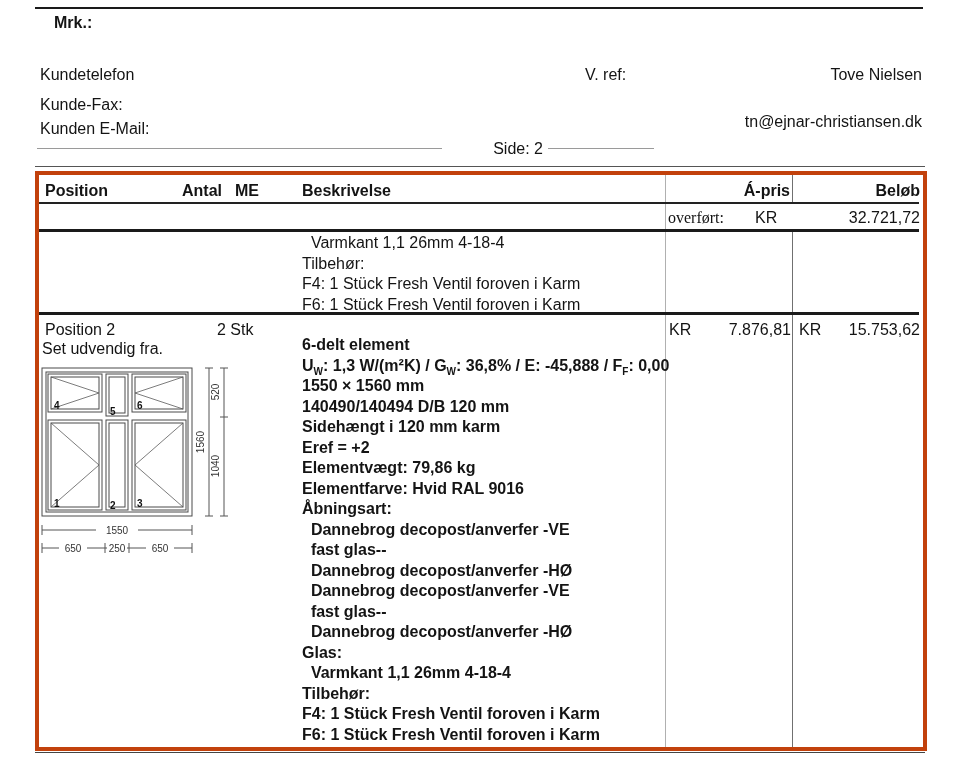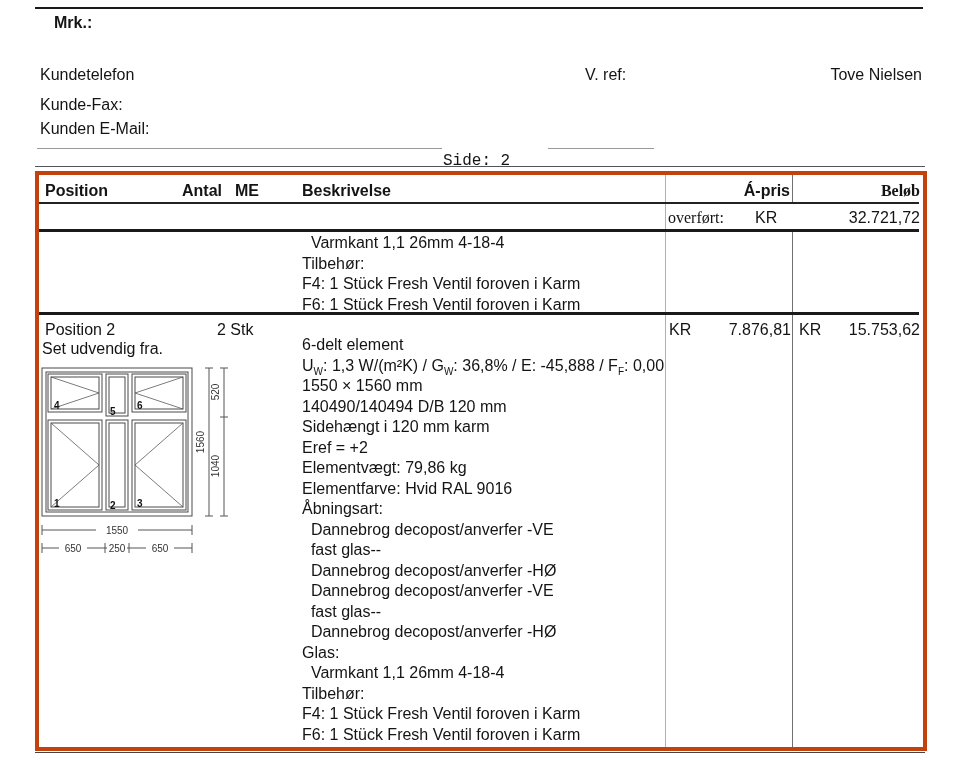--- a/index.html
+++ b/index.html
@@ -23,40 +23,41 @@
 <div class="page">
 
   <div class="abs rule" style="left:35px;top:7px;width:888px;height:2px;"></div>
 
   <div class="abs t" style="left:54px;top:13px;font-weight:bold;">Mrk.:</div>
   <div class="abs t" style="left:40px;top:65px;">Kundetelefon</div>
   <div class="abs t" style="left:585px;top:65px;">V. ref:</div>
   <div class="abs t right" style="left:700px;top:65px;width:222px;">Tove Nielsen</div>
   <div class="abs t" style="left:40px;top:95px;">Kunde-Fax:</div>
   <div class="abs t" style="left:40px;top:119px;">Kunden E-Mail:</div>
+  <div class="abs t right" style="left:600px;top:112px;width:322px;">tn@ejnar-christiansen.dk</div>
 
   <div class="abs grayrule" style="left:37px;top:148px;width:405px;height:1px;"></div>
-  <div class="abs t" style="left:443px;top:152px;width:100px;text-align:left;font-family:Liberation Mono, monospace;">Side: 2</div>
+  <div class="abs t" style="left:443px;top:139px;width:100px;text-align:right;">Side: 2</div>
   <div class="abs grayrule" style="left:548px;top:148px;width:106px;height:1px;"></div>
 
   <div class="abs" style="left:35px;top:166px;width:890px;height:1px;background:#555;"></div>
   <div class="abs" style="left:35px;top:752px;width:890px;height:1px;background:#444;"></div>
 
   <div class="table">
 
     <div class="vdiv" style="left:626px;top:0;height:572px;background:#b0b0b0;"></div>
     <div class="vdiv" style="left:753px;top:0;height:27px;background:#707070;"></div>
     <div class="vdiv" style="left:753px;top:54px;height:518px;background:#707070;"></div>
 
     <div class="abs t b" style="left:6px;top:6px;">Position</div>
     <div class="abs t b" style="left:143px;top:6px;">Antal</div>
     <div class="abs t b" style="left:196px;top:6px;">ME</div>
     <div class="abs t b" style="left:263px;top:6px;">Beskrivelse</div>
     <div class="abs t b right" style="left:640px;top:6px;width:111px;">Á-pris</div>
-    <div class="abs t b right" style="left:760px;top:6px;width:121px;font-family:Liberation Serif, serif;">Beløb</div>
+    <div class="abs t b right" style="left:760px;top:6px;width:121px;">Beløb</div>
     <div class="abs" style="left:0;top:27px;width:880px;height:2px;background:#222;"></div>
 
     <div class="abs t" style="left:629px;top:33px;font-family:Liberation Serif, serif;">overført:</div>
     <div class="abs t" style="left:716px;top:33px;">KR</div>
     <div class="abs t right" style="left:750px;top:33px;width:131px;">32.721,72</div>
     <div class="abs rule" style="left:0;top:54px;width:880px;height:3px;"></div>
 
     <div class="abs" style="left:263px;top:58px;">
         <div class="line"><span>  Varmkant 1,1 26mm 4-18-4</span></div>
         <div class="line"><span>Tilbehør:</span></div>
@@ -144,21 +145,21 @@
         <rect x="106" y="178" width="28" height="12" fill="#fff"></rect>
       </g>
       <g font-size="10" fill="#333" text-anchor="middle">
         <text x="77" y="170">1550</text>
         <text x="33" y="188">650</text>
         <text x="77" y="188">250</text>
         <text x="120" y="188">650</text>
       </g>
     </svg>
 
-    <div class="abs" style="left:263px;top:160px;width:440px;">
+    <div class="abs" style="left:263px;top:160px;width:440px;font-weight:bold;">
         <div class="line"><span>6-delt element</span></div>
         <div class="line"><span>U</span><sub>W</sub><span>: 1,3 W/(m²K) / G</span><sub>W</sub><span>: 36,8% / E: -45,888 / F</span><sub>F</sub><span>: 0,00</span></div>
         <div class="line"><span>1550 × 1560 mm</span></div>
         <div class="line"><span>140490/140494 D/B 120 mm</span></div>
         <div class="line"><span>Sidehængt i 120 mm karm</span></div>
         <div class="line"><span>Eref = +2</span></div>
         <div class="line"><span>Elementvægt: 79,86 kg</span></div>
         <div class="line"><span>Elementfarve: Hvid RAL 9016</span></div>
         <div class="line"><span>Åbningsart:</span></div>
         <div class="line"><span>  Dannebrog decopost/anverfer -VE</span></div>

